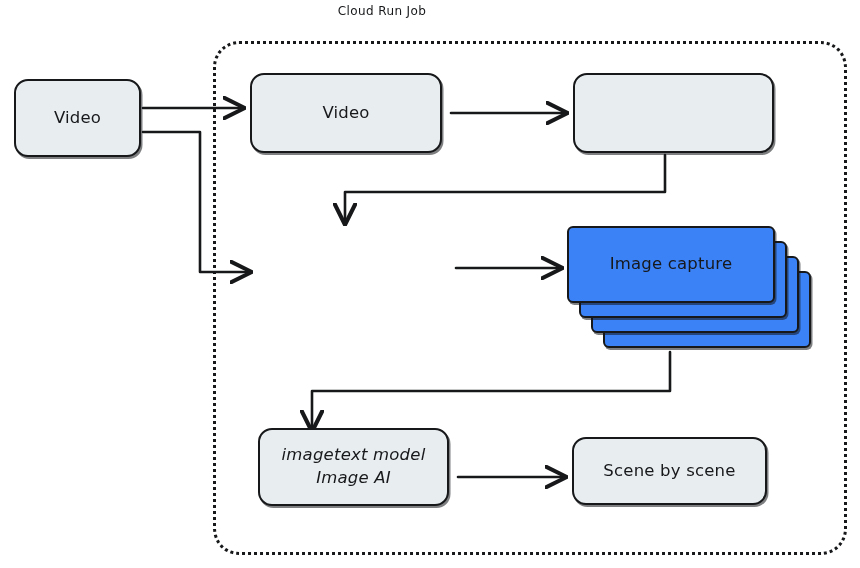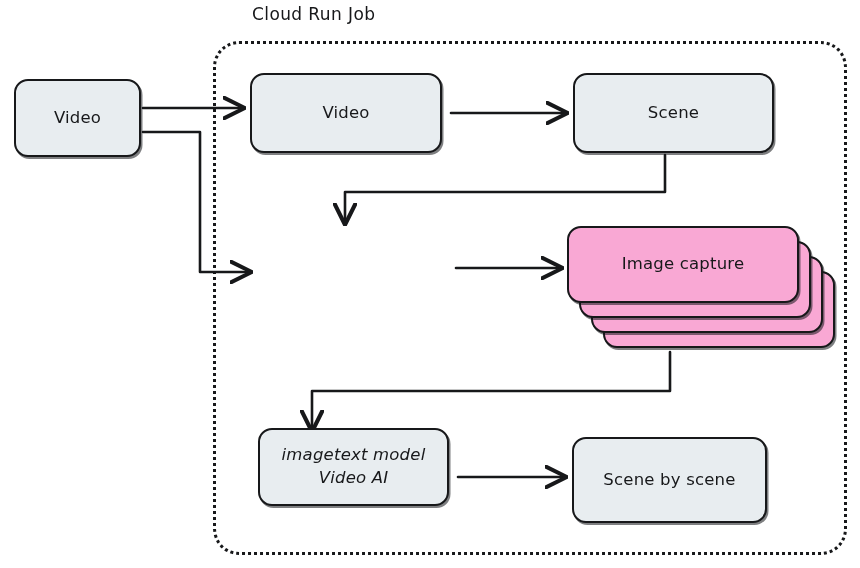--- a/index.html
+++ b/index.html
@@ -30,21 +30,22 @@
     height: 514px;
     border: 3px dotted #17181a;
     border-radius: 26px;
     box-sizing: border-box;
   }
   .group-title {
     position: absolute;
     left: 252px;
     top: 4px;
     width: 260px;
-    font-size: 17px;
+    text-align: center;
+    font-size: 12px;
     letter-spacing: 0.4px;
     color: #17181a;
     white-space: nowrap;
   }
 
   
   .node {
     position: absolute;
     box-sizing: border-box;
     background: #e8edf0;
@@ -61,38 +62,38 @@
     box-shadow: 1.5px 2px 0 rgba(20,22,25,0.55);
   }
   .node span { display: block; }
 
   
   #node-video            { left: 14px;  top: 79px;  width: 127px; height: 78px; }
   #node-video-intel      { left: 250px; top: 73px;  width: 192px; height: 80px; }
   #node-scene-ts         { left: 573px; top: 73px;  width: 201px; height: 80px; }
   #node-ffmpeg           { left: 257px; top: 230px; width: 190px; height: 76px; }
   #node-imagetext        { left: 258px; top: 428px; width: 191px; height: 78px; font-style: italic; }
-  #node-descriptions     { left: 572px; top: 437px; width: 195px; height: 86px; }
+  #node-descriptions     { left: 572px; top: 437px; width: 195px; height: 68px; }
 
   
   .stack {
     position: absolute;
     left: 567px;
     top: 226px;
     width: 250px;
     height: 125px;
   }
   .stack .layer {
     position: absolute;
     box-sizing: border-box;
-    width: 232px;
+    width: 208px;
     height: 77px;
-    background: #f9a8d4;
+    background: #3b82f6;
     border: 2.5px solid #17181a;
-    border-radius: 14px;
+    border-radius: 6px;
     box-shadow: 1.5px 2px 0 rgba(20,22,25,0.55);
   }
   .stack .l4 { left: 36px; top: 45px; }
   .stack .l3 { left: 24px; top: 30px; }
   .stack .l2 { left: 12px; top: 15px; }
   .stack .l1 {
     left: 0px;  top: 0px;
     display: flex;
     align-items: center;
     justify-content: center;
@@ -149,41 +150,40 @@
   </div>
 
   <div class="node" id="node-video-intel">
     <div>
       <span>Video</span>
     </div>
   </div>
 
   <div class="node" id="node-scene-ts">
     <div>
-      <span>Scene</span>
     </div>
   </div>
 
 
   <div class="stack">
     <div class="layer l4"></div>
     <div class="layer l3"></div>
     <div class="layer l2"></div>
     <div class="layer l1">
       <div>
         <span>Image</span>
         <span>capture</span>
       </div>
     </div>
   </div>
 
   <div class="node" id="node-imagetext">
     <div>
       <span>imagetext model</span>
-      <span>Video AI</span>
+      <span>Image AI</span>
     </div>
   </div>
 
   <div class="node" id="node-descriptions">
     <div>
       <span>Scene by scene</span>
     </div>
   </div>
 
 </div>

